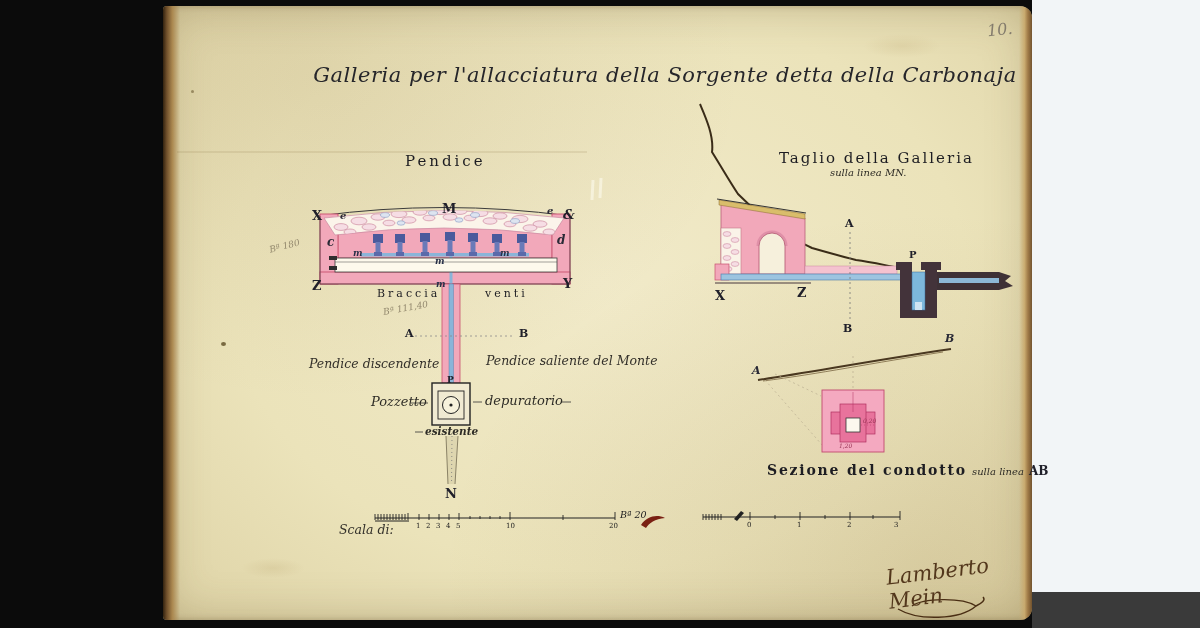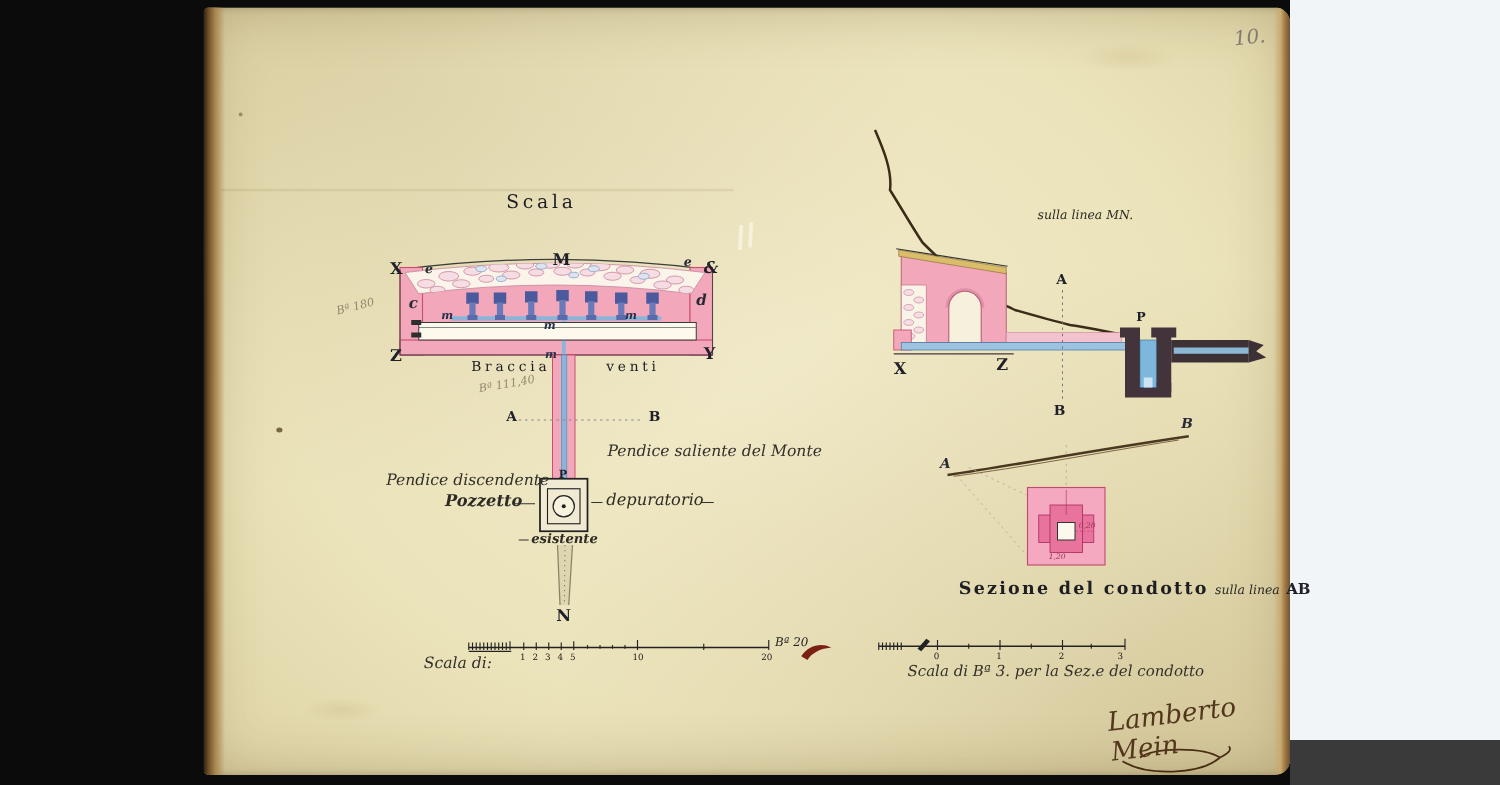--- a/index.html
+++ b/index.html
@@ -234,50 +234,52 @@
     </g>
     <g stroke="#222">
       <line x1="540" y1="511" x2="737" y2="511" stroke-width="1.1"></line>
       <path d="M540,508v6 M543,508v6 M546,508v6 M549,508v6 M552,508v6 M555,508v6 M558,508v6 M587,506v8 M612,509v4 M637,506v8 M662,509v4 M687,506v8 M710,509v4 M737,505v9" stroke-width="0.9" fill="none"></path>
       <path d="M571,513 l7,-8 l3,2 l-7,8 z" fill="#222" stroke="none"></path>
     </g>
 
     <path d="M735,603 C755,615 797,614 813,600 C799,591 760,592 749,600 M813,600 C819,597 823,594 820,591" fill="none" stroke="#4a2e14" stroke-width="1.4"></path>
   </svg>
 
+  <span class="abs title">Galleria per l'allacciatura della Sorgente detta della Carbonaja</span>
   <span class="abs pagenum">10.</span>
 
-  <span class="abs h-caps" style="left:242px;top:146px;">Scala</span>
+  <span class="abs h-caps" style="left:242px;top:146px;">Pendice</span>
   <span class="abs letter" style="left:149px;top:202px;">X</span>
   <span class="abs letter" style="left:279px;top:195px;">M</span>
   <span class="abs letter" style="font-style:italic;left:400px;top:201px;">&amp;</span>
   <span class="abs letter-sm" style="left:177px;top:204px;">e</span>
   <span class="abs letter-sm" style="left:384px;top:199px;">e</span>
   <span class="abs letter-sm" style="font-size:12px;left:164px;top:229px;">c</span>
   <span class="abs letter-sm" style="font-size:12px;left:394px;top:227px;">d</span>
   <span class="abs letter" style="left:149px;top:272px;">Z</span>
   <span class="abs letter" style="left:400px;top:270px;">Y</span>
   <span class="abs mlab" style="left:190px;top:242px;">m</span>
   <span class="abs mlab" style="left:272px;top:250px;">m</span>
   <span class="abs mlab" style="left:337px;top:242px;">m</span>
   <span class="abs mlab" style="left:273px;top:273px;">m</span>
   <span class="abs h-caps" style="font-size:11px;left:214px;top:281px;">Braccia</span>
   <span class="abs h-caps" style="font-size:11px;left:322px;top:281px;">venti</span>
   <span class="abs pencil" style="left:106px;top:235px;transform:rotate(-14deg);">Bª 180</span>
   <span class="abs pencil" style="left:220px;top:297px;transform:rotate(-10deg);">Bª 111,40</span>
   <span class="abs letter" style="font-size:11px;left:242px;top:321px;">A</span>
   <span class="abs letter" style="font-size:11px;left:356px;top:321px;">B</span>
-  <span class="abs ital12" style="left:146px;top:370px;">Pendice discendente</span>
+  <span class="abs ital12" style="left:146px;top:350px;">Pendice discendente</span>
   <span class="abs ital12" style="left:323px;top:347px;">Pendice saliente del Monte</span>
-  <span class="abs ital13" style="left:193px;top:388px;font-weight:bold;">Pozzetto</span>
+  <span class="abs ital13" style="left:208px;top:388px;">Pozzetto</span>
   <span class="abs ital13" style="left:322px;top:387px;">depuratorio</span>
   <span class="abs letter" style="font-size:9px;left:284px;top:369px;">P</span>
   <span class="abs ital10" style="left:262px;top:419px;font-weight:bold;">esistente</span>
   <span class="abs letter" style="left:282px;top:480px;">N</span>
 
+  <span class="abs h-caps" style="letter-spacing:2px;left:616px;top:143px;">Taglio della Galleria</span>
   <span class="abs ital10" style="font-size:10px;left:667px;top:161px;">sulla linea MN.</span>
   <span class="abs letter" style="left:552px;top:282px;">X</span>
   <span class="abs letter" style="left:634px;top:279px;">Z</span>
   <span class="abs letter" style="font-size:11px;left:682px;top:211px;">A</span>
   <span class="abs letter" style="font-size:11px;left:680px;top:316px;">B</span>
   <span class="abs letter" style="font-size:10px;left:746px;top:243px;">P</span>
 
   <span class="abs letter-sm" style="font-size:11px;left:589px;top:358px;">A</span>
   <span class="abs letter-sm" style="font-size:11px;left:782px;top:326px;">B</span>
   <span class="abs dim" style="left:700px;top:411px;">0,20</span>
@@ -294,16 +296,15 @@
   <span class="abs num" style="left:273px;top:516px;">3</span>
   <span class="abs num" style="left:283px;top:516px;">4</span>
   <span class="abs num" style="left:293px;top:516px;">5</span>
   <span class="abs num" style="left:343px;top:516px;">10</span>
   <span class="abs num" style="left:446px;top:516px;">20</span>
   <span class="abs" style="left:457px;top:503px;font-style:italic;font-size:9.5px;color:#222;">Bª 20</span>
   <span class="abs num" style="left:584px;top:515px;">0</span>
   <span class="abs num" style="left:634px;top:515px;">1</span>
   <span class="abs num" style="left:684px;top:515px;">2</span>
   <span class="abs num" style="left:731px;top:515px;">3</span>
-  <span class="abs ital12" style="font-size:12px;left:563px;top:524px;">Scala di Bª 3. per la Sez.e del condotto</span>
 
   <span class="abs sig">Lamberto Mein</span>
 </div>
 
 </body></html>

